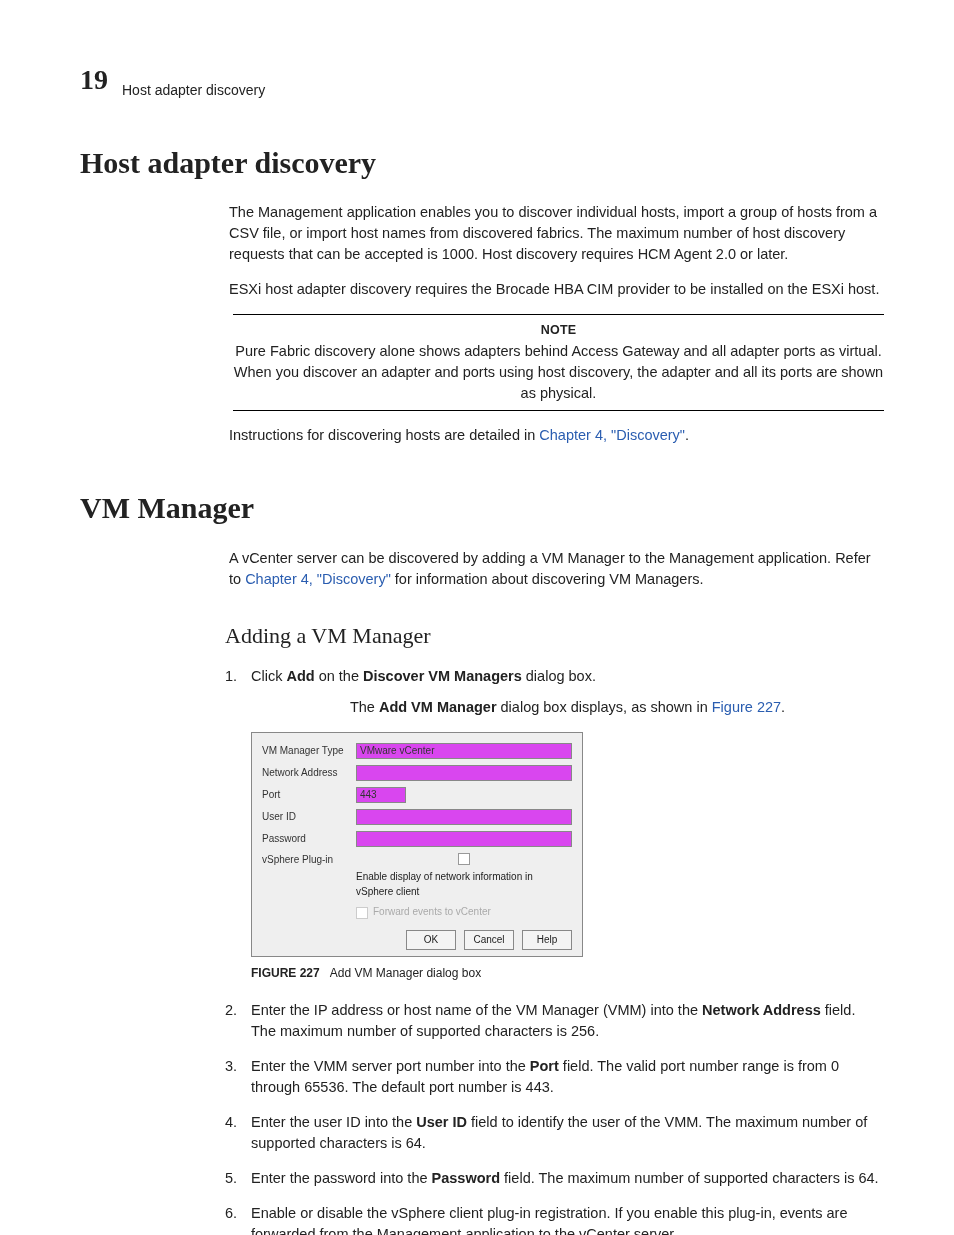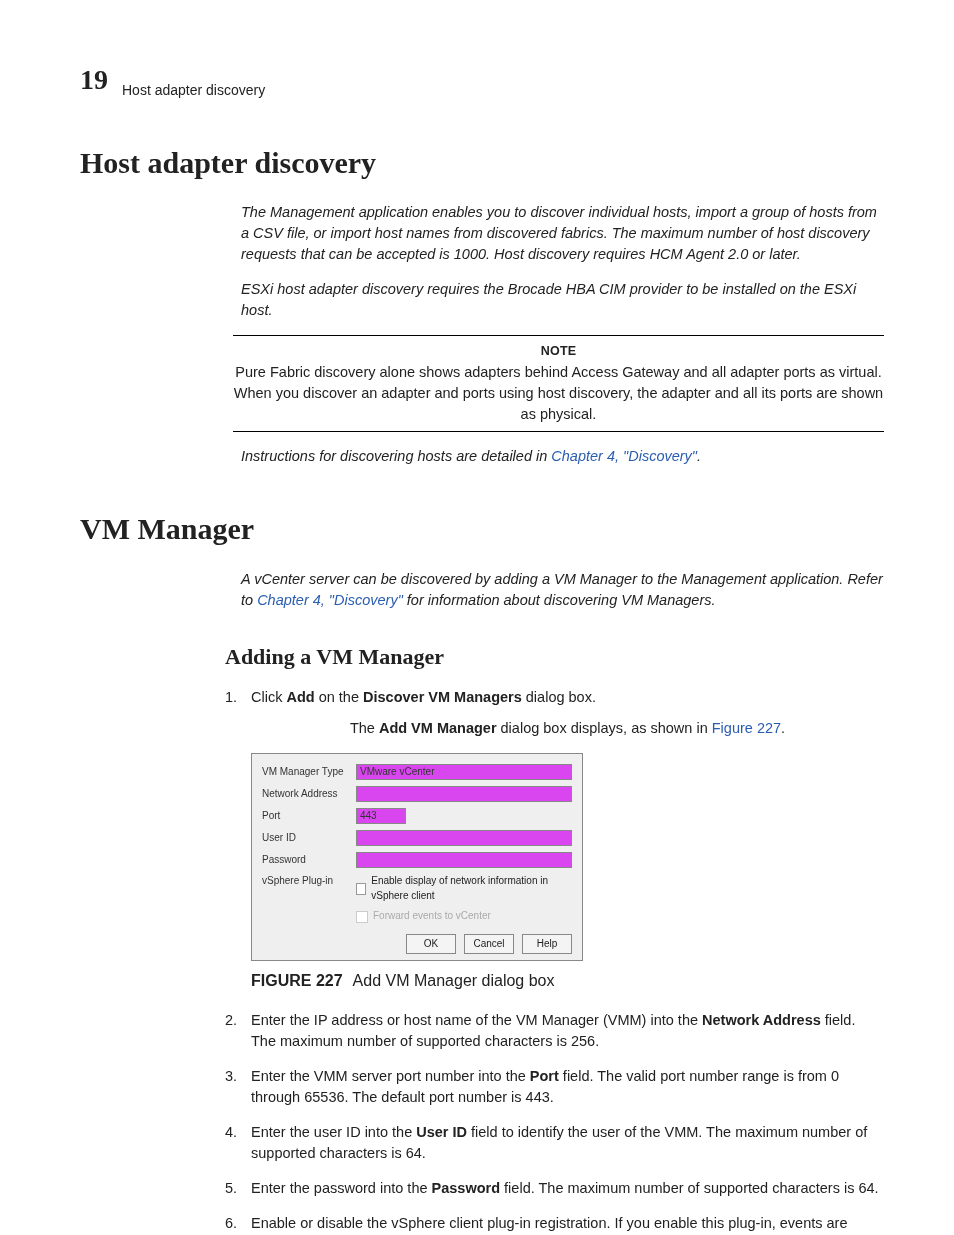--- a/index.html
+++ b/index.html
@@ -27,27 +27,27 @@
   }
   h1 {
     font-family: Georgia, 'Times New Roman', serif;
     font-size: 30px;
     font-weight: 600;
     margin: 40px 0 18px 0;
   }
   h2 {
     font-family: Georgia, 'Times New Roman', serif;
     font-size: 22px;
-    font-weight: 700;
+    font-weight: 400;
     margin: 30px 0 12px 0;
   }
   .body-indent {
     margin-left: 145px;
   }
-  p { margin: 0 0 14px 16px; font-style: italic; }
+  p { margin: 0 0 14px 4px; }
   .note-block {
     border-top: 1px solid #000;
     border-bottom: 1px solid #000;
     padding: 6px 0 6px 0;
     margin: 10px 0 14px 8px;
     text-align: center;
   }
   .note-label {
     font-weight: 700;
     font-size: 12.5px;
@@ -131,21 +131,21 @@
     min-width: 48px;
     height: 18px;
     border: 1px solid #888;
     background: #f4f4f4;
     font-size: 10px;
     display: flex;
     align-items: center;
     justify-content: center;
   }
   .figure-caption {
-    font-size: 16px;
+    font-size: 12px;
     margin: 8px 0 18px 0;
   }
   .figure-caption .fig-label { font-weight:700; margin-right:10px; }
 </style>
 </head>
 <body>
 
 <div class="header-row">
   <span class="chapter-number">19</span>
   <span class="chapter-title">Host adapter discovery</span>
@@ -197,21 +197,21 @@
           <div class="dlg-label">User ID</div>
           <div class="dlg-field"></div>
         </div>
         <div class="dlg-row">
           <div class="dlg-label">Password</div>
           <div class="dlg-field"></div>
         </div>
         <div class="dlg-row" style="align-items:flex-start;">
           <div class="dlg-label">vSphere Plug-in</div>
           <div style="flex:1;">
-            <div style="display:flex;align-items:center;gap:5px;">
+            <div style="display:flex;align-items:center;gap:5px;flex-direction:column;">
               <div class="chk"></div>
               <span>Enable display of network information in vSphere client</span>
             </div>
           </div>
         </div>
         <div class="dlg-checkrow disabled">
           <div class="chk"></div>
           <span>Forward events to vCenter</span>
         </div>
         <div class="dlg-buttons">

